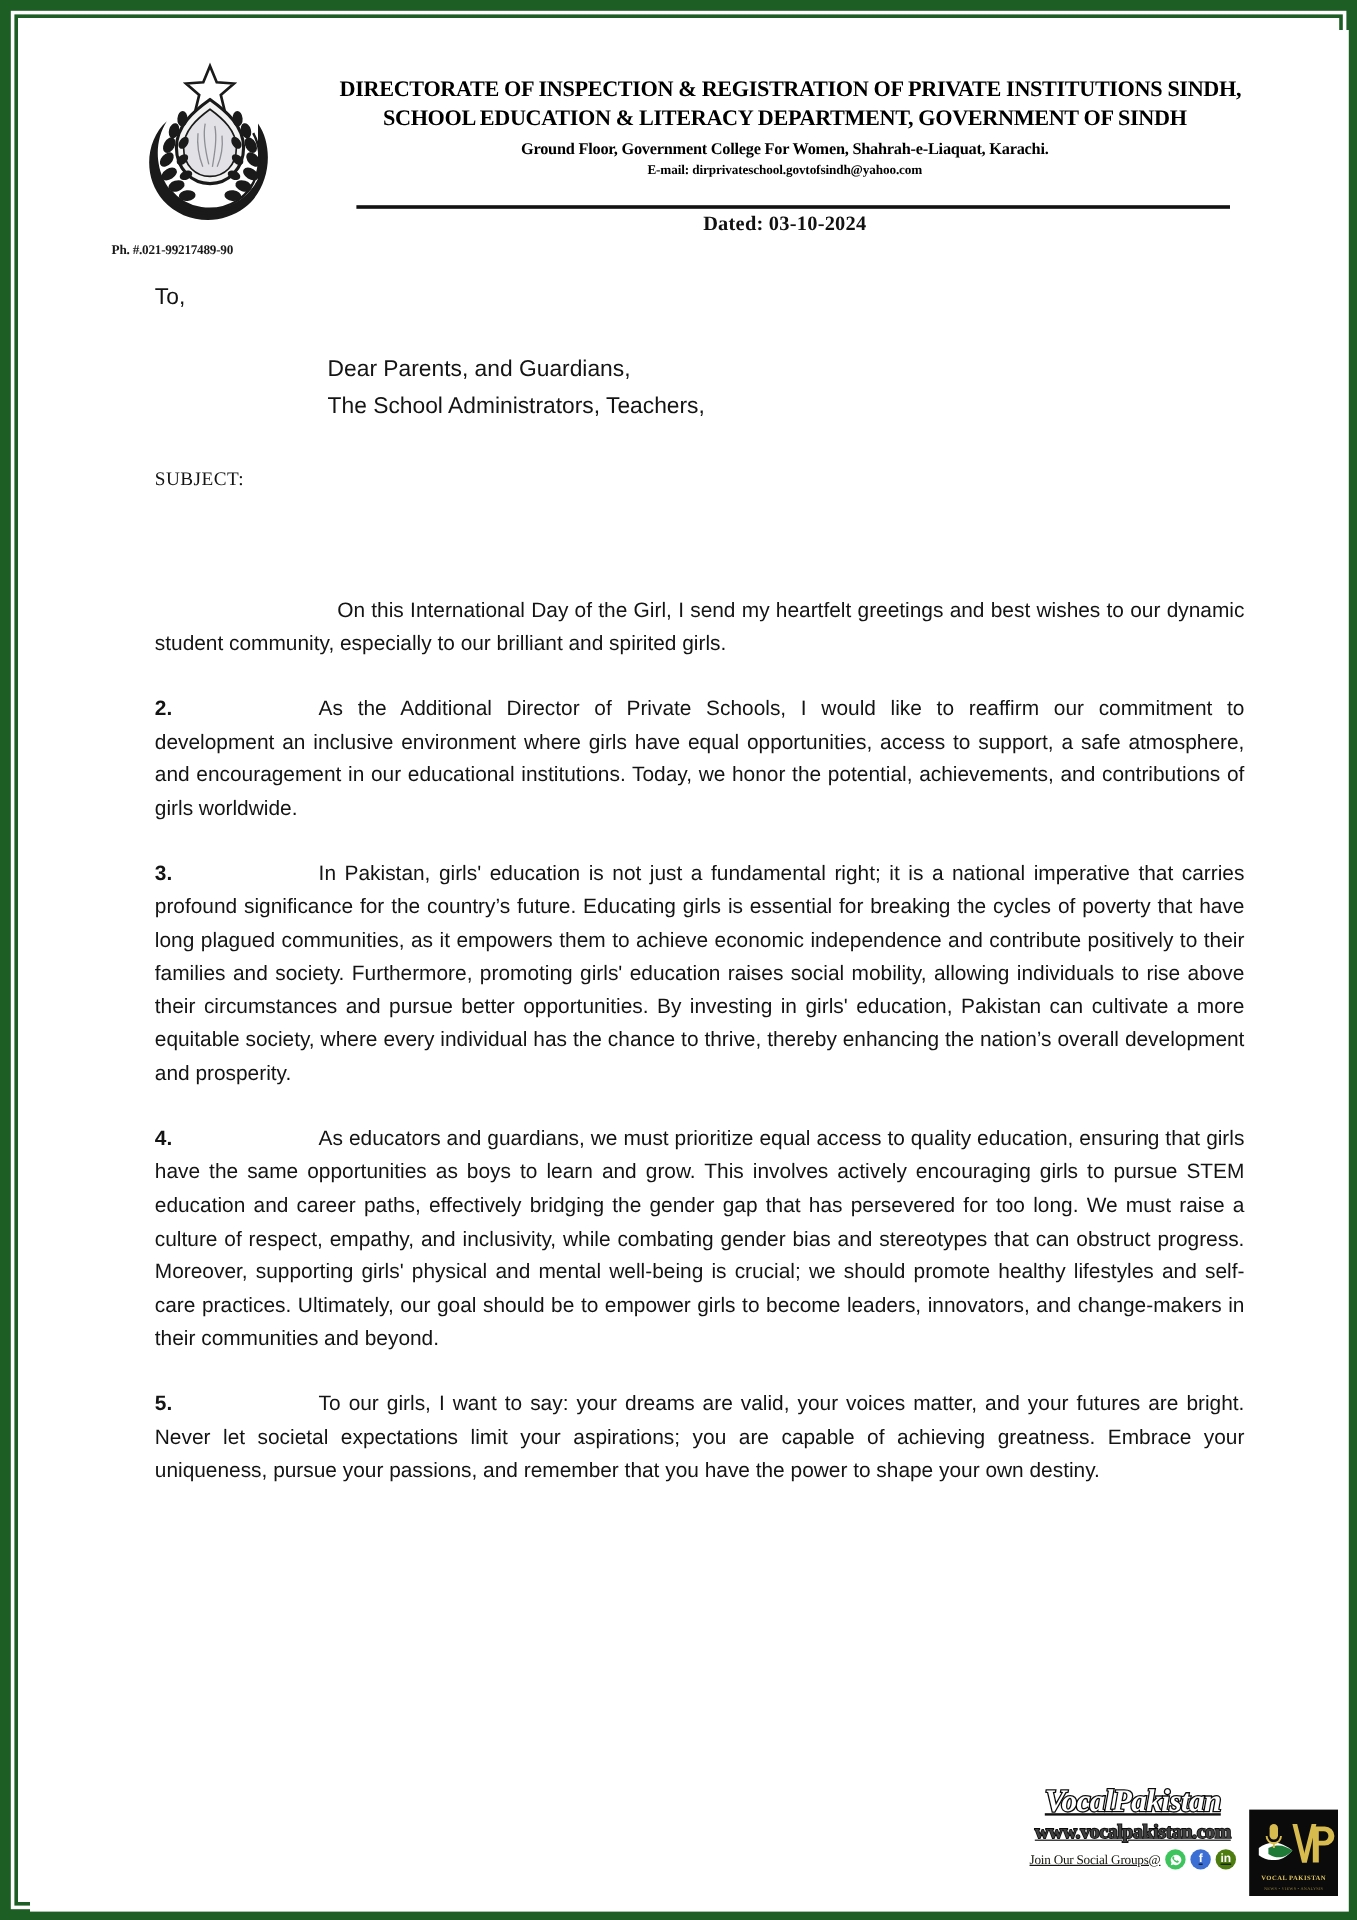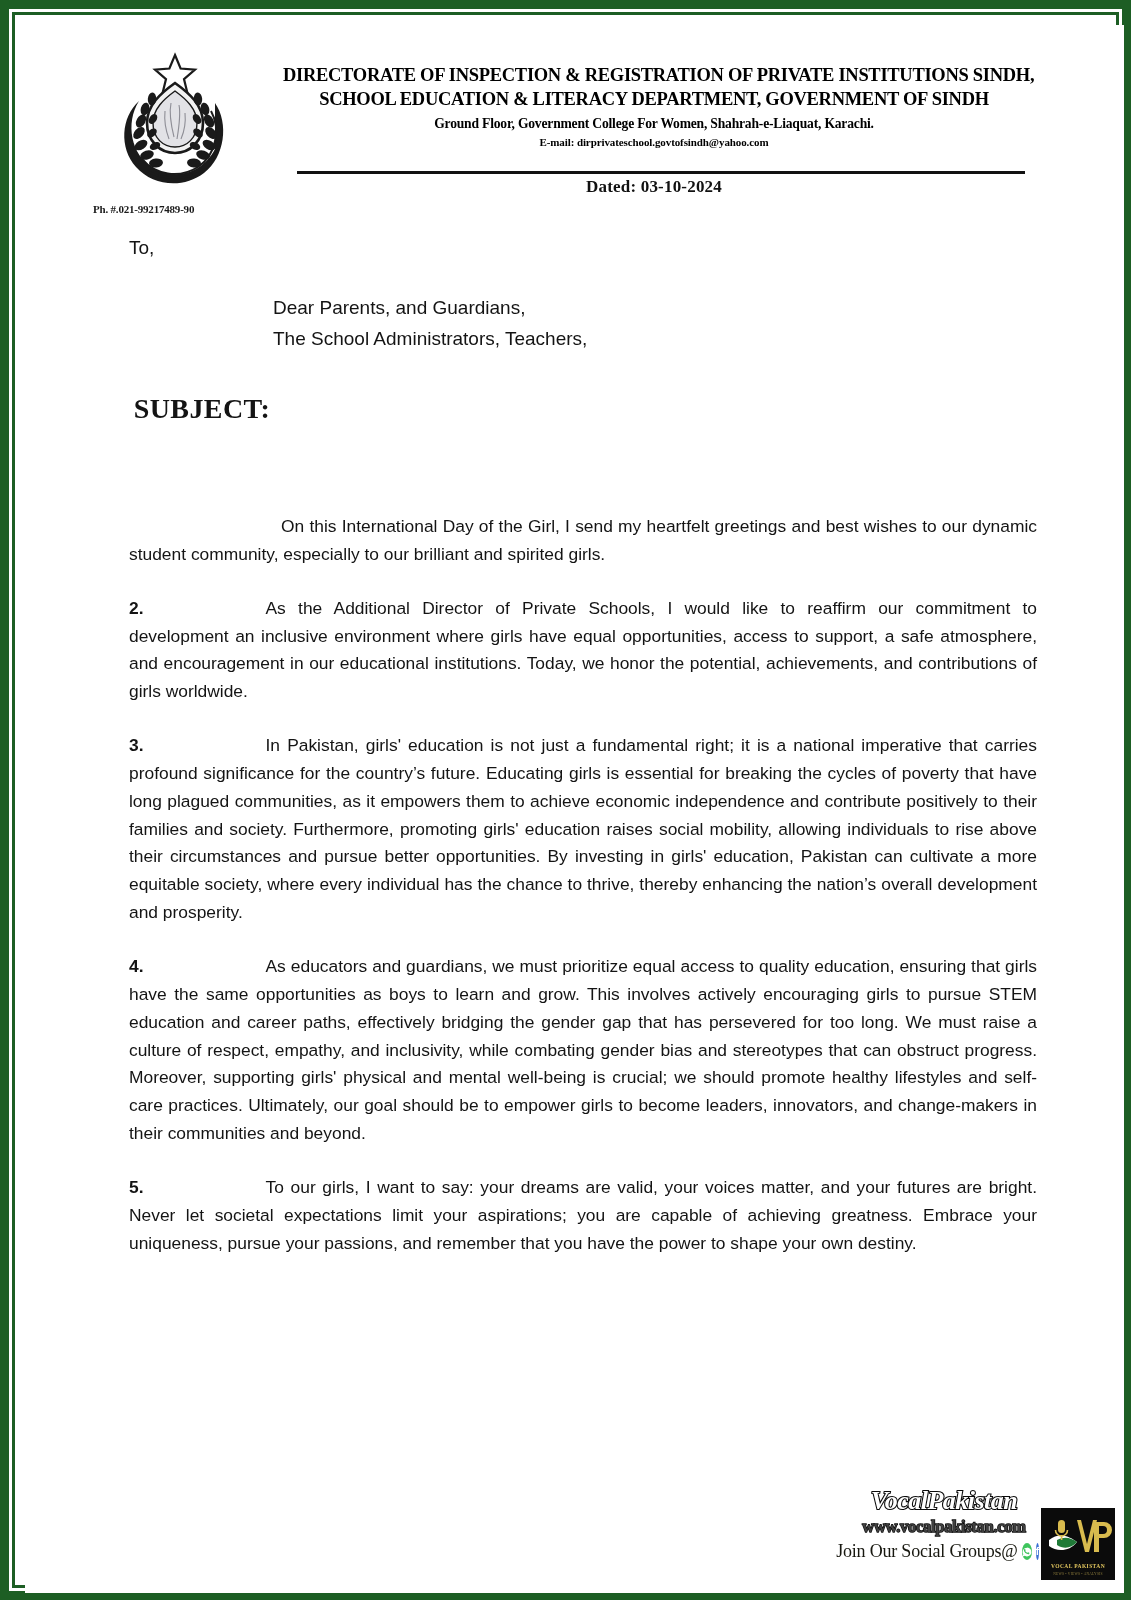--- a/index.html
+++ b/index.html
@@ -141,27 +141,26 @@
   .subject-row {
     position: absolute;
     left: 104px;
     top: 182px;
     width: 905px;
     display: flex;
     align-items: flex-start;
   }
   .subject-label {
     font-family: "Liberation Serif", serif;
-    font-weight: bold;
-    font-size: 28px;
+    font-weight: normal;
+    font-size: 16px;
     letter-spacing: 0.4px;
     width: 146px;
     flex: 0 0 146px;
     white-space: nowrap;
-    text-align: center;
   }
   .subject-text {
     font-weight: bold;
     font-size: 19.5px;
     line-height: 1.62;
     letter-spacing: -0.1px;
   }
   .subject-text span {
     text-decoration: underline;
     text-underline-offset: 3px;
@@ -175,21 +174,20 @@
     width: 908px;
   }
   .para {
     position: relative;
     text-align: justify;
     text-justify: inter-word;
     font-size: 17.4px;
     line-height: 1.60;
     margin-bottom: 26px;
     color: #141414;
-    margin-top: 18px;
   }
   .para .num {
     font-weight: bold;
   }
   .para .gap {
     display: inline-block;
     width: 122px;
   }
   .para.first .gap {
     width: 152px;
@@ -202,20 +200,21 @@
     top: 1455px;
     width: 270px;
     height: 100px;
   }
   .wm-text {
     position: absolute;
     left: 4px;
     top: 8px;
     width: 190px;
     text-align: center;
+    text-decoration: underline;
   }
   .wm-brand {
     font-family: "Liberation Serif", serif;
     font-style: italic;
     font-weight: bold;
     font-size: 26px;
     color: #ffffff;
     letter-spacing: -0.5px;
     line-height: 1;
     -webkit-text-stroke: 2.2px #0a0a0a;
@@ -236,21 +235,21 @@
   .wm-social {
     display: flex;
     align-items: center;
     gap: 4px;
     margin-top: 4px;
     white-space: nowrap;
     justify-content: center;
   }
   .wm-social-label {
     font-family: "Liberation Serif", serif;
-    font-size: 18px;
+    font-size: 11px;
     color: #17170f;
     letter-spacing: -0.2px;
   }
   .sicon {
     width: 17px; height: 17px;
     border-radius: 50%;
     display: inline-flex;
     align-items: center;
     justify-content: center;
     color: #fff;

